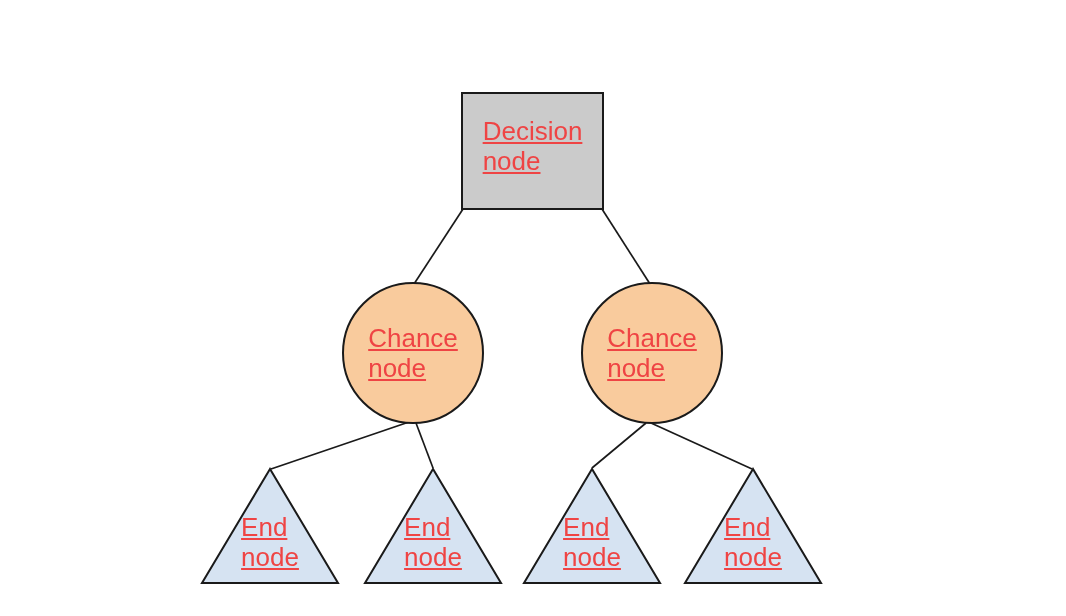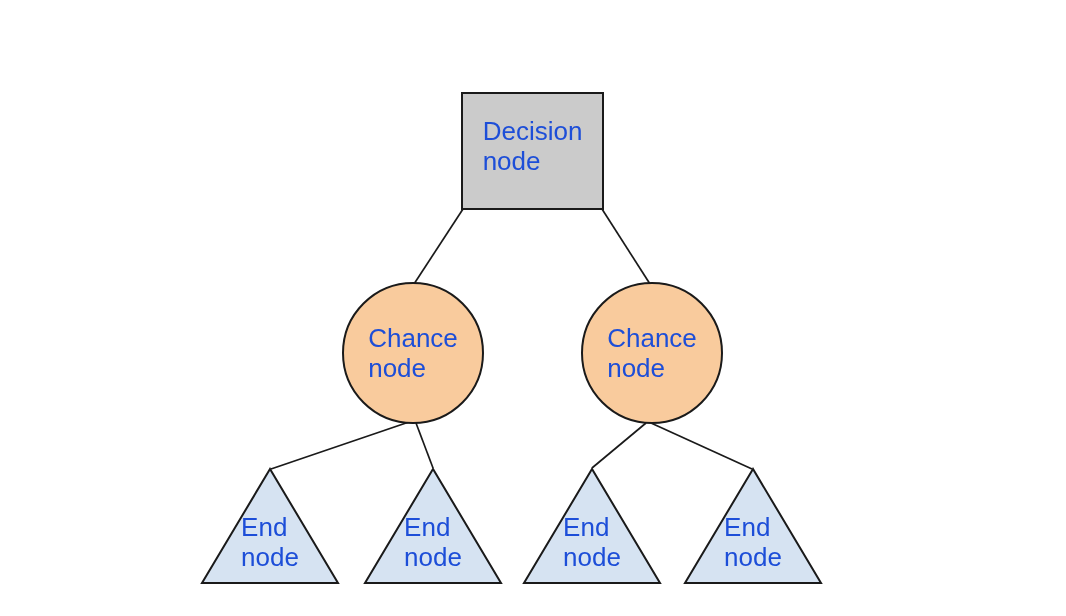--- a/index.html
+++ b/index.html
@@ -28,22 +28,23 @@
     stroke: #1a1a1a;
     stroke-width: 2;
   }
   .node-label {
     position: absolute;
     display: flex;
     align-items: center;
     justify-content: center;
     font-size: 26px;
     line-height: 30px;
-    color: #1d4ed8;
+    color: #ef4444;
     pointer-events: none;
+    text-decoration: underline;
   }
   .node-label span {
     white-space: pre-line;
     text-align: left;
   }
 </style>
 </head>
 <body>
 
 <div id="canvas">

